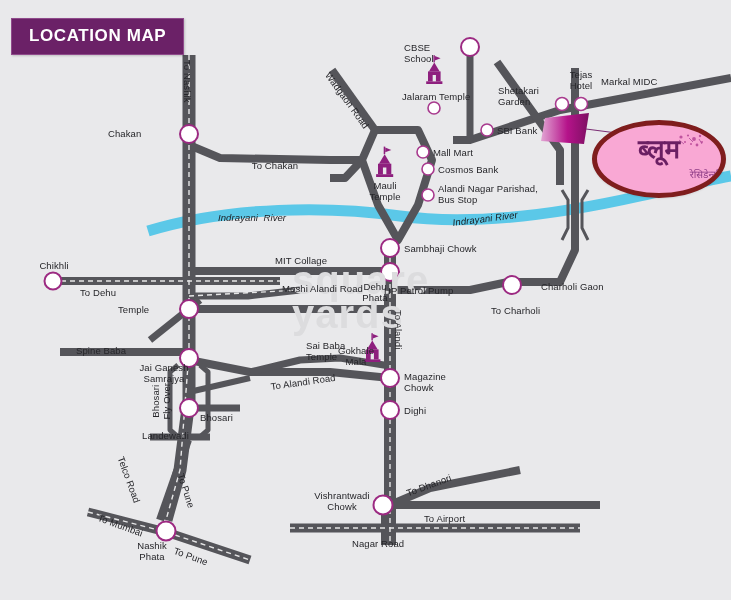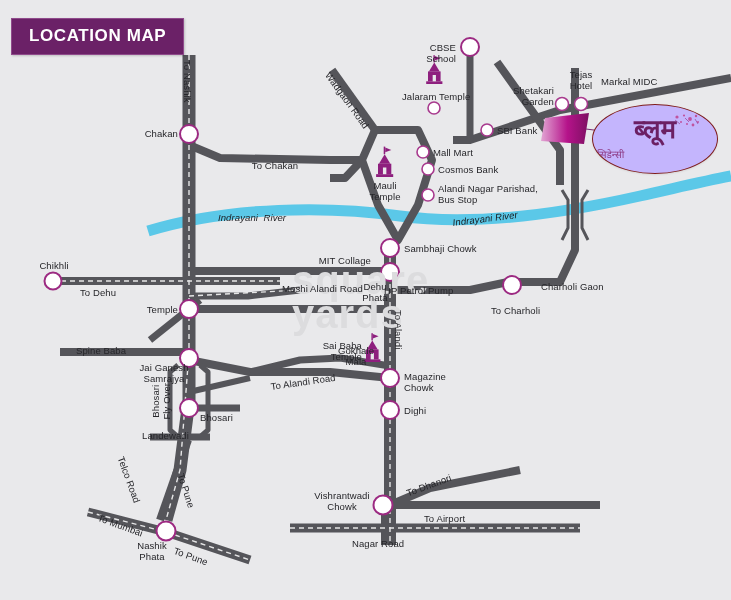--- a/index.html
+++ b/index.html
@@ -27,51 +27,51 @@
 
   
   .lbl{
     position:absolute;
     font-family:"Liberation Sans", sans-serif;
     font-size:9.5px;color:#26262a;
     white-space:pre;line-height:1.18;
     letter-spacing:.1px;
   }
   .lbl.c{text-align:center;}
-  .lbl.r{text-align:right;}
+  .lbl.r{}
   .lbl.river{color:#1b1b1f;font-style:italic;font-size:9.5px;}
 
   
   .wm{
     position:absolute;
     color:#dcdcde;
     font-family:"Liberation Sans", sans-serif;
     font-weight:bold;
     font-size:40px;
     letter-spacing:1px;
     user-select:none;
   }
   .wm1{left:292px;top:258px;}
   .wm2{left:292px;top:292px;}
 
   
   .logo-oval{
-    position:absolute;left:592px;top:104px;width:124px;height:68px;
-    background:#c4b5fd;border:1px solid #7f1d1d;border-radius:50%;
+    position:absolute;left:592px;top:120px;width:124px;height:68px;
+    background:#f9a8d4;border:5px solid #7f1d1d;border-radius:50%;
     box-shadow:0 1px 2px rgba(0,0,0,.08);
     overflow:hidden;
   }
   .logo-main{
     position:absolute;left:0;right:0;top:11px;text-align:center;
     font-size:26px;font-weight:bold;color:#6b1f63;
     font-family:"DejaVu Sans", sans-serif;
     line-height:1;
   }
   .logo-sub{
-    position:absolute;left:0;right:0;top:42px;text-align:left;
+    position:absolute;left:0;right:0;top:42px;text-align:right;
     font-size:10px;color:#8e3c86;
     font-family:"DejaVu Sans", sans-serif;
   }
   .logo-spark{position:absolute;right:16px;top:8px;width:30px;height:20px;}
 </style>
 </head>
 <body>
 
 <div id="map-root">
 

